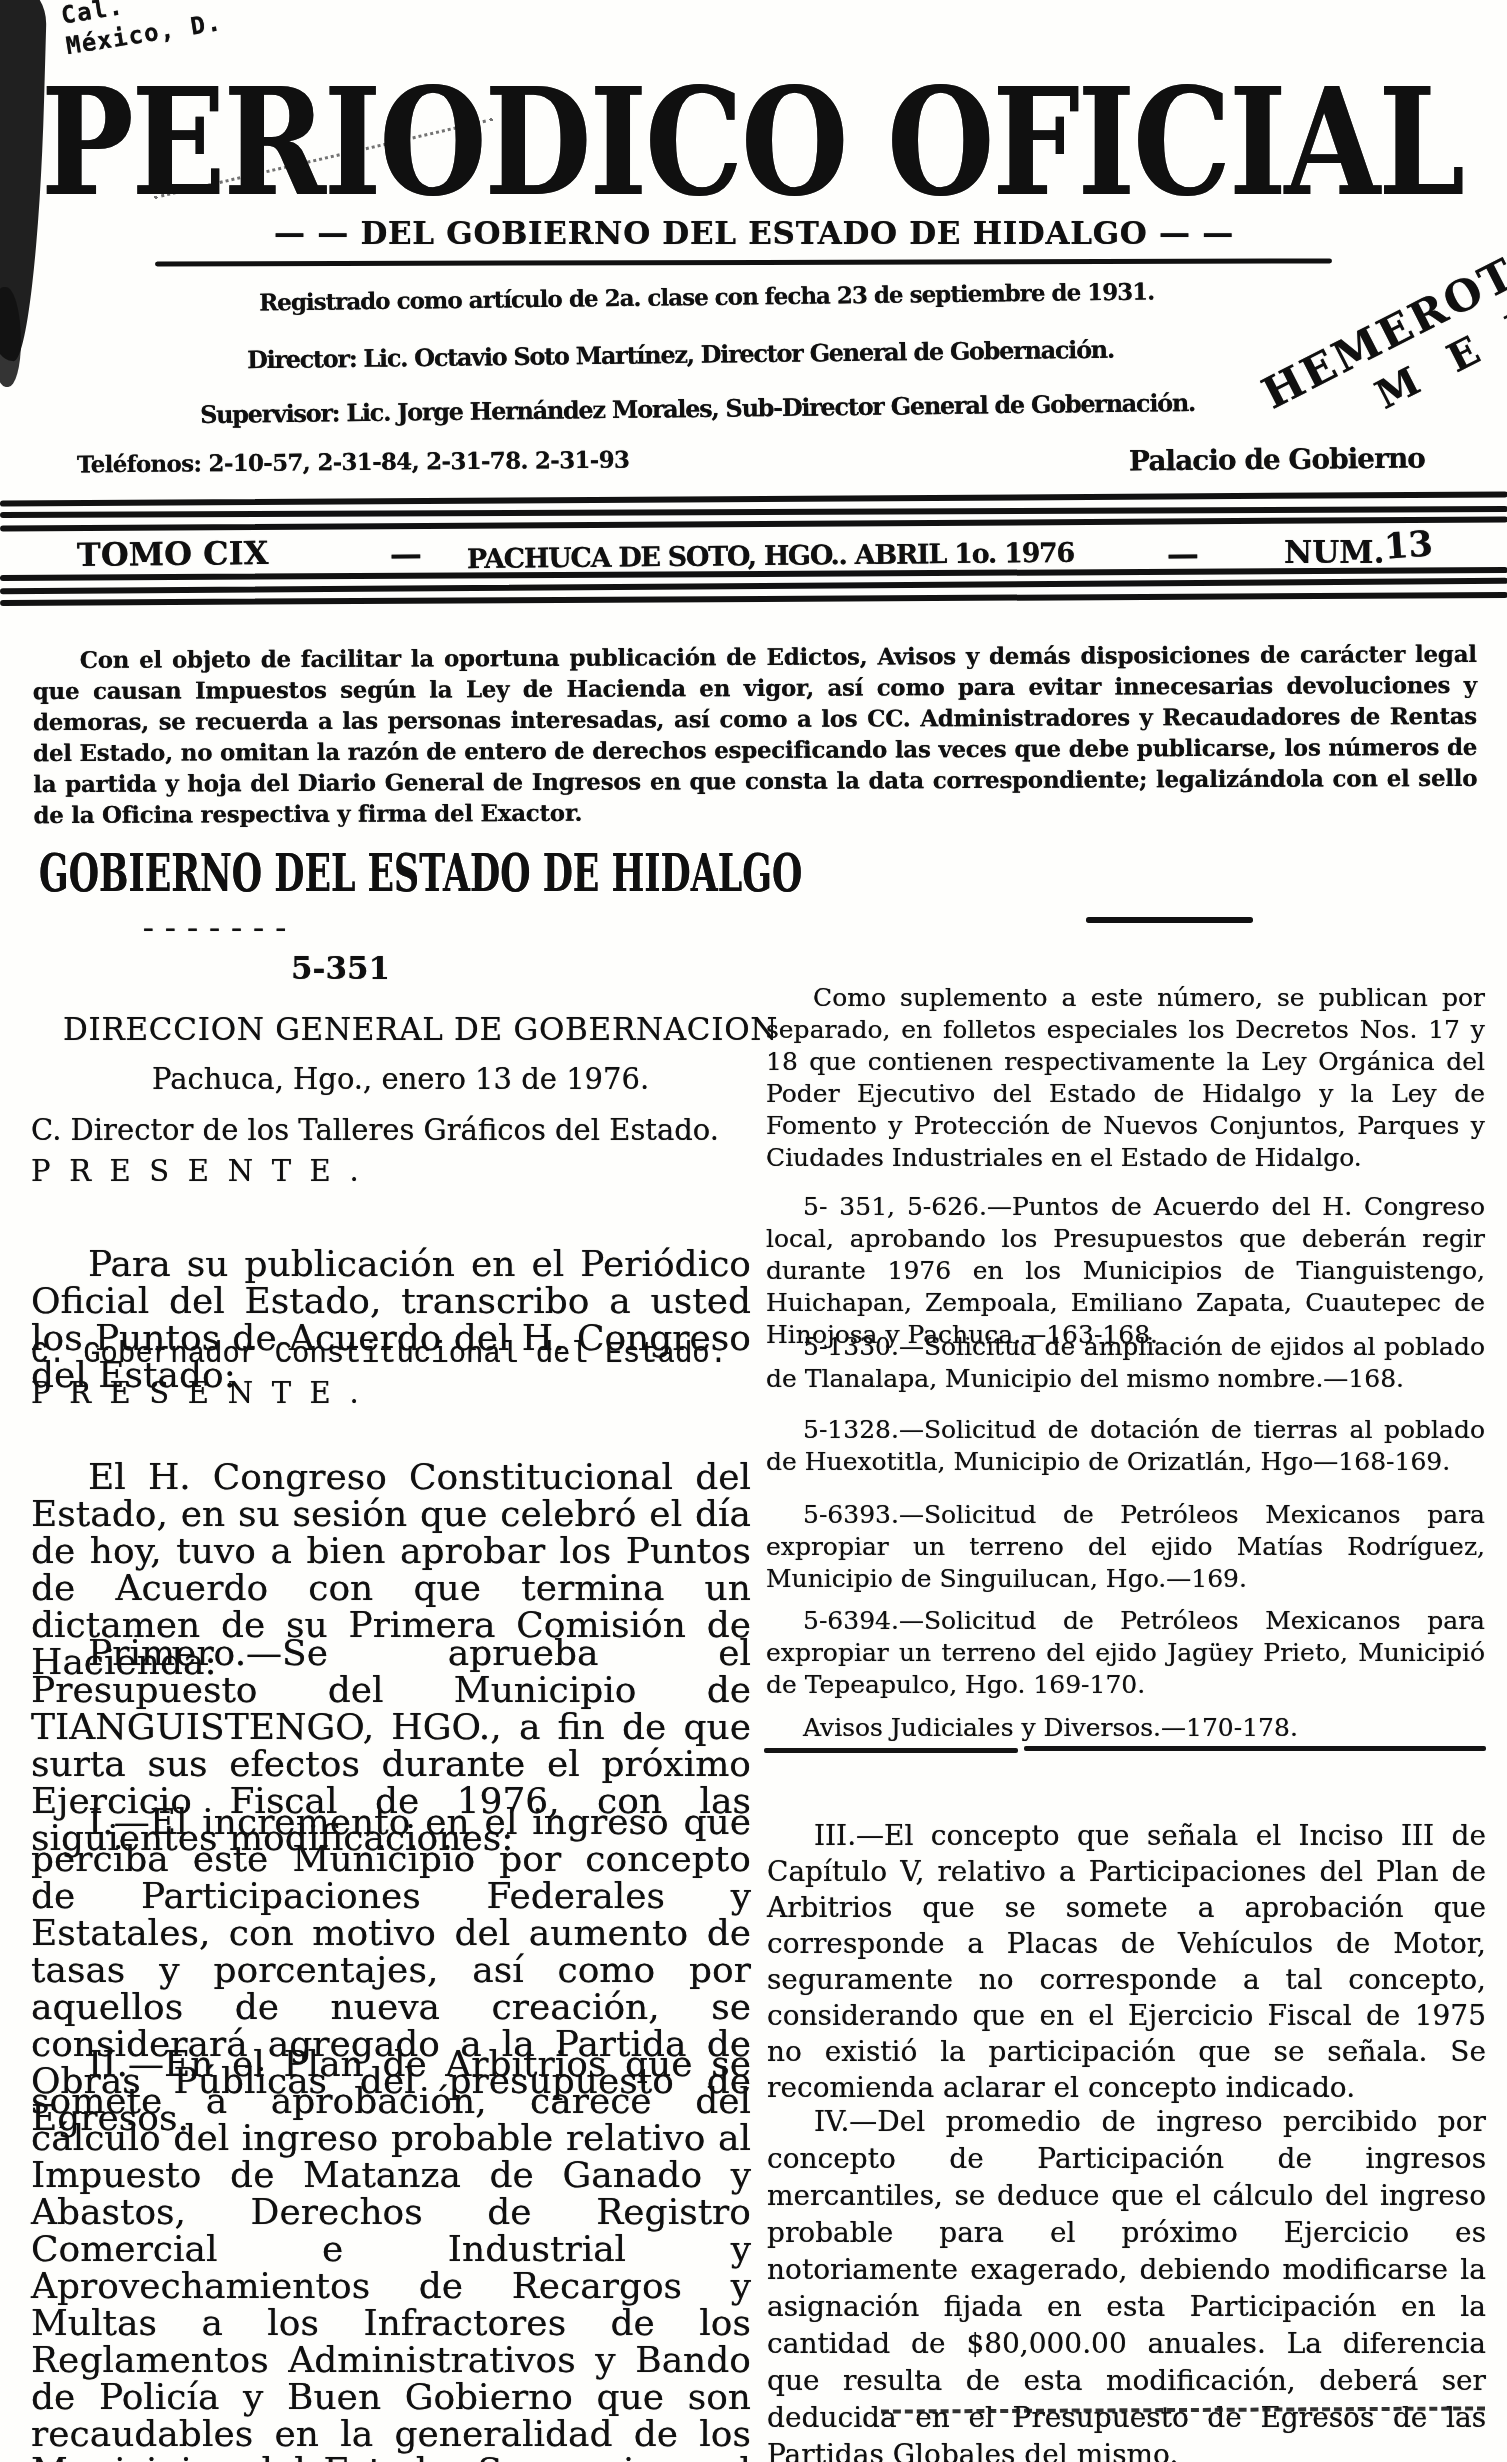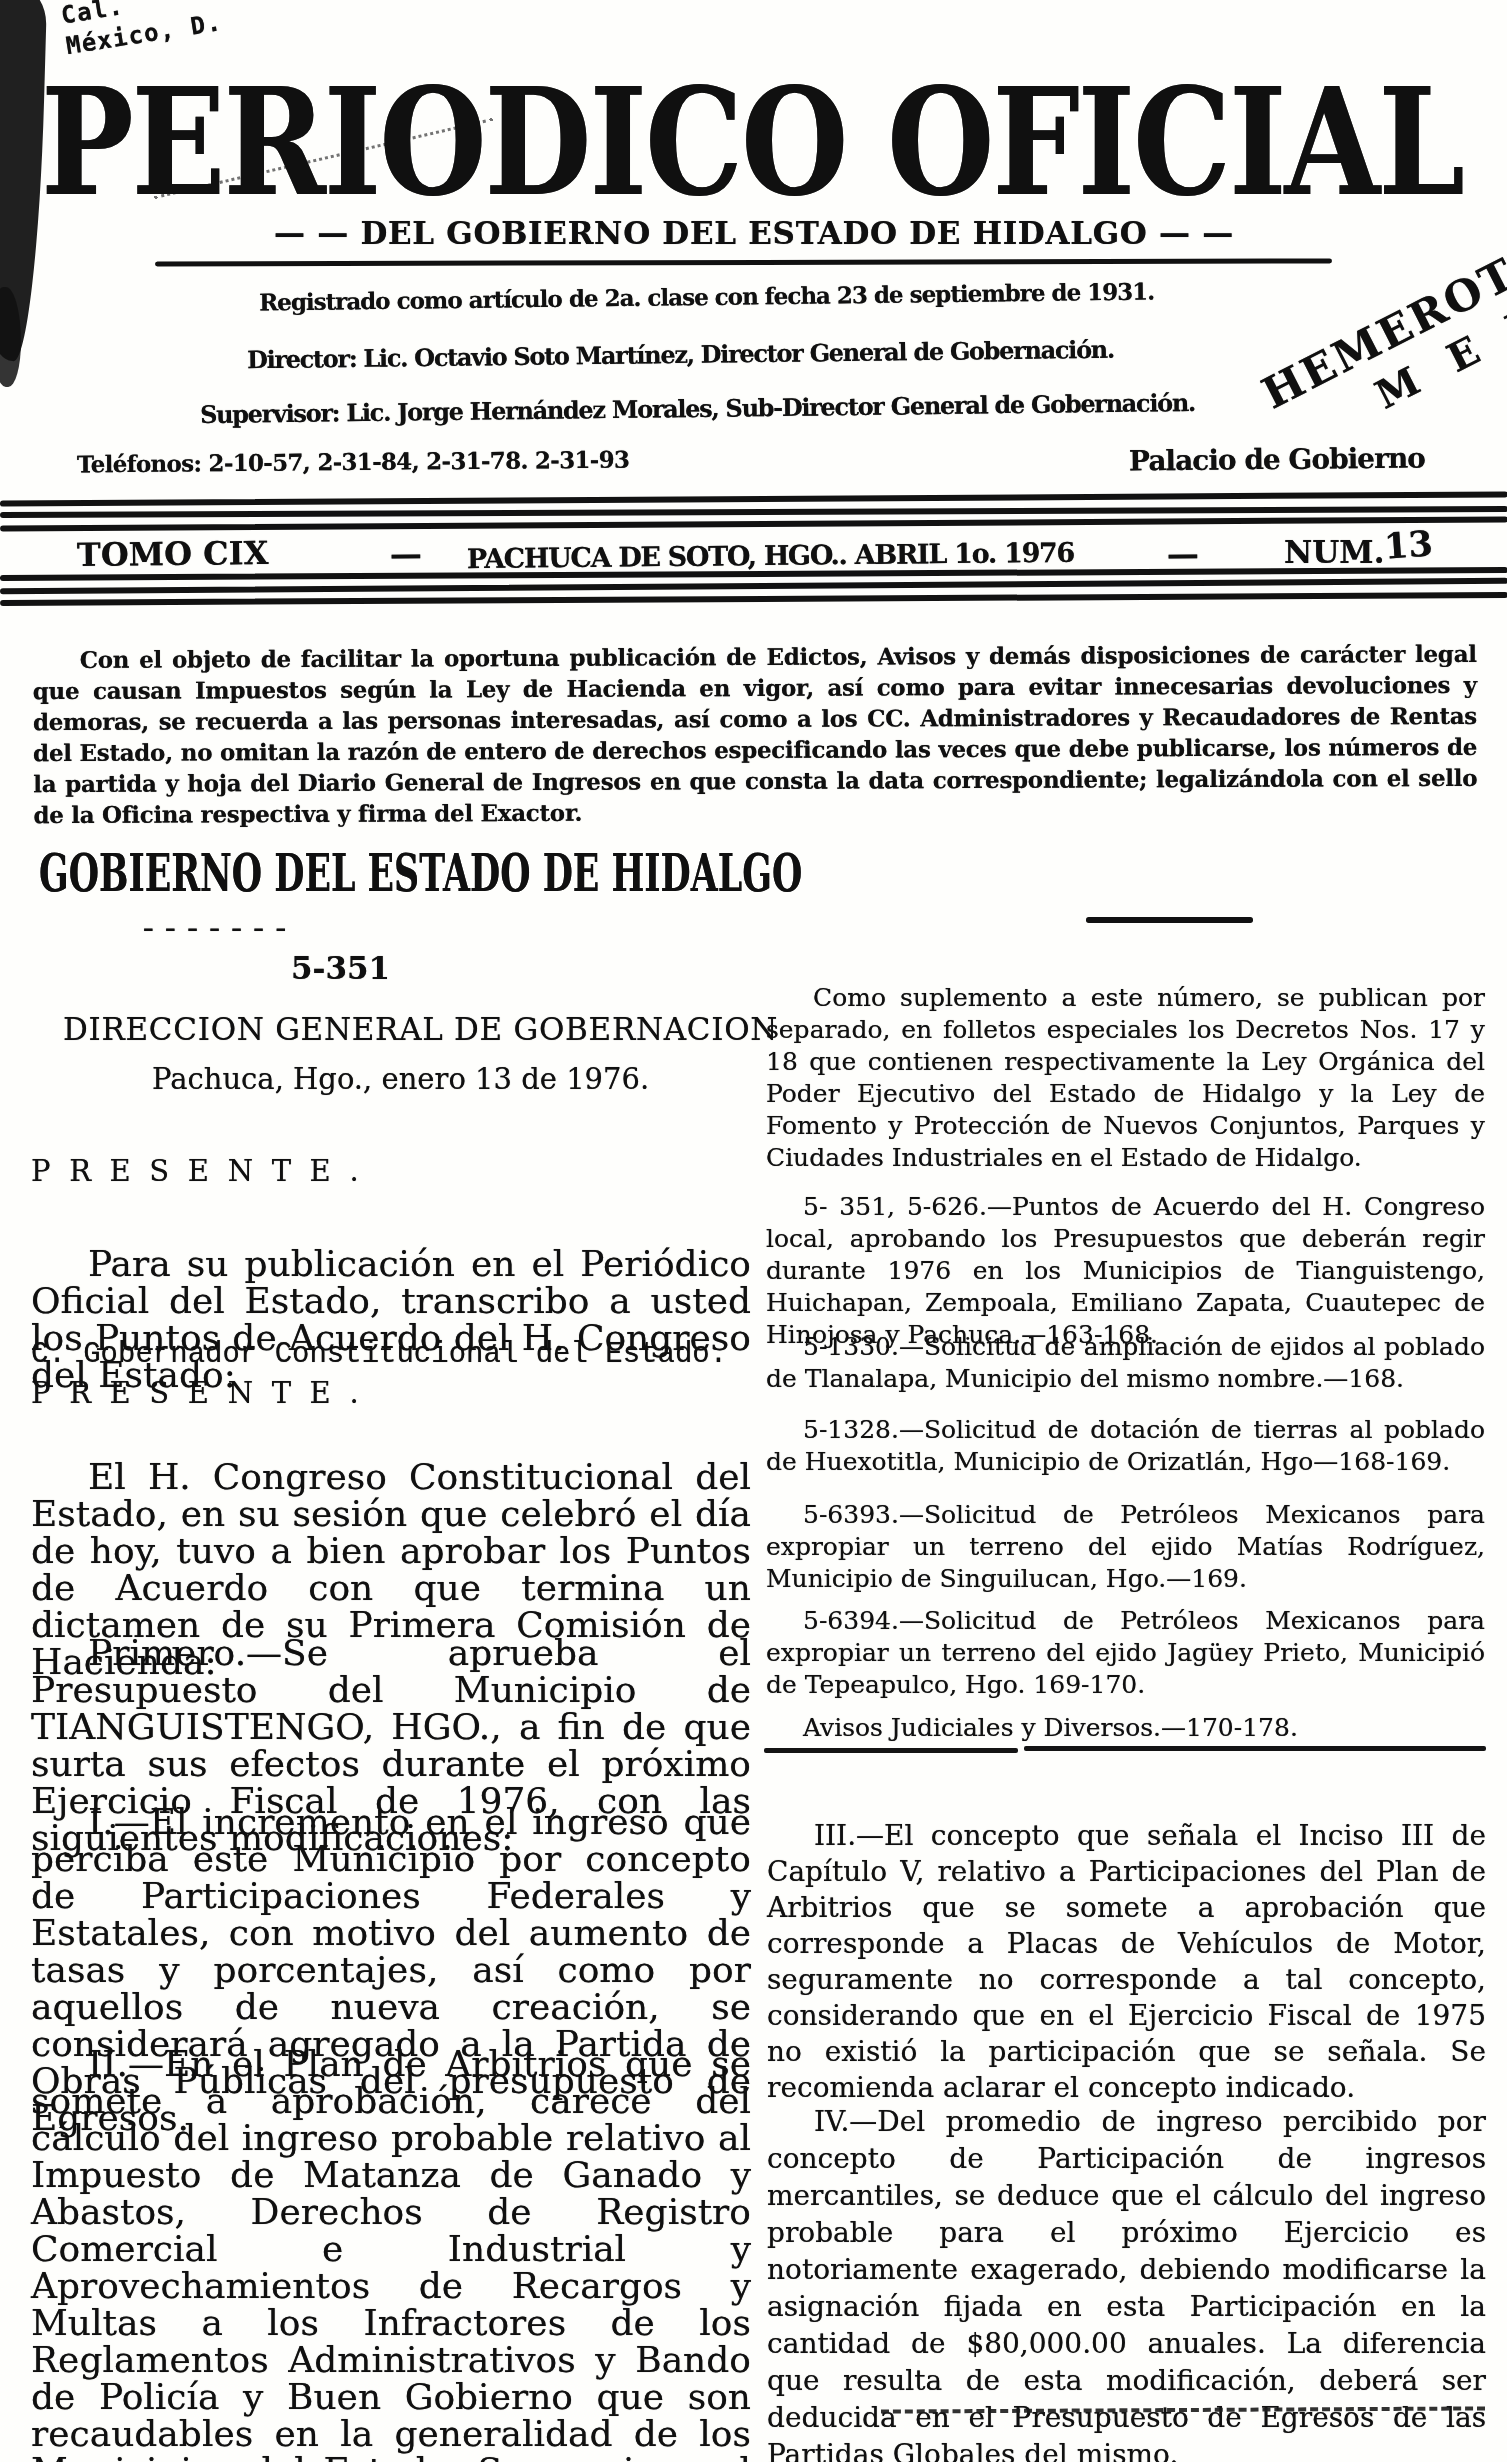--- a/index.html
+++ b/index.html
@@ -107,20 +107,21 @@
       <i></i>
     </div>
 
   <p class="abs notice ink">Con el objeto de facilitar la oportuna publicación de Edictos, Avisos y demás disposiciones de carácter legal que causan Impuestos según la Ley de Hacienda en vigor, así como para evitar innecesarias devoluciones y demoras, se recuerda a las personas interesadas, así como a los CC. Administradores y Recaudadores de Rentas del Estado, no omitan la razón de entero de derechos especificando las veces que debe publicarse, los números de la partida y hoja del Diario General de Ingresos en que consta la data correspondiente; legalizándola con el sello de la Oficina respectiva y firma del Exactor.</p>
 
   <div class="abs lhead ink">GOBIERNO DEL ESTADO DE HIDALGO</div>
   <div class="abs ldash ink">– – – – – – –</div>
   <div class="abs docnum ink">5-351</div>
   <div class="abs office ink">DIRECCION GENERAL DE GOBERNACION</div>
   <div class="abs dateline ink">Pachuca, Hgo., enero 13 de 1976.</div>
+  <div class="abs addr ink" style="left:31px;top:1113px;">C. Director de los Talleres Gráficos del Estado.</div>
   <div class="abs presente ink" style="left:31px;top:1154px;">P R E S E N T E .</div>
   <p class="abs lp ink" style="top:1209px;">Para su publicación en el Periódico Oficial del Estado, transcribo a usted los Puntos de Acuerdo del H. Congreso del Estado:</p>
   <div class="abs addr ink" style="left:31px;top:1338px;font-family:Liberation Mono, monospace;">C. Gobernador Constitucional del Estado.</div>
   <div class="abs presente ink" style="left:31px;top:1376px;">P R E S E N T E .</div>
   <p class="abs lp ink" style="top:1422px;">El H. Congreso Constitucional del Estado, en su sesión que celebró el día de hoy, tuvo a bien aprobar los Puntos de Acuerdo con que termina un dictamen de su Primera Comisión de Hacienda:</p>
   <p class="abs lp ink" style="top:1598px;">Primero.—Se aprueba el Presupuesto del Municipio de TIANGUISTENGO, HGO., a fin de que surta sus efectos durante el próximo Ejercicio Fiscal de 1976, con las siguientes modificaciones:</p>
   <p class="abs lp ink" style="top:1767px;">I.—El incremento en el ingreso que perciba este Municipio por concepto de Participaciones Federales y Estatales, con motivo del aumento de tasas y porcentajes, así como por aquellos de nueva creación, se considerará agregado a la Partida de Obras Públicas del presupuesto de Egresos.</p>
   <p class="abs lp ink" style="top:2009px;line-height:37px;">II.—En el Plan de Arbitrios que se somete a aprobación, carece del cálculo del ingreso probable relativo al Impuesto de Matanza de Ganado y Abastos, Derechos de Registro Comercial e Industrial y Aprovechamientos de Recargos y Multas a los Infractores de los Reglamentos Administrativos y Bando de Policía y Buen Gobierno que son recaudables en la generalidad de los Municipios del Estado. Se previene el cobro de tales gravámenes con base en las tarifas autorizadas, considerándose su producto agregado a la Partida de Obras Públicas de Beneficio Colectivo de Municipio.</p>
 
   <div class="abs srule"></div>

